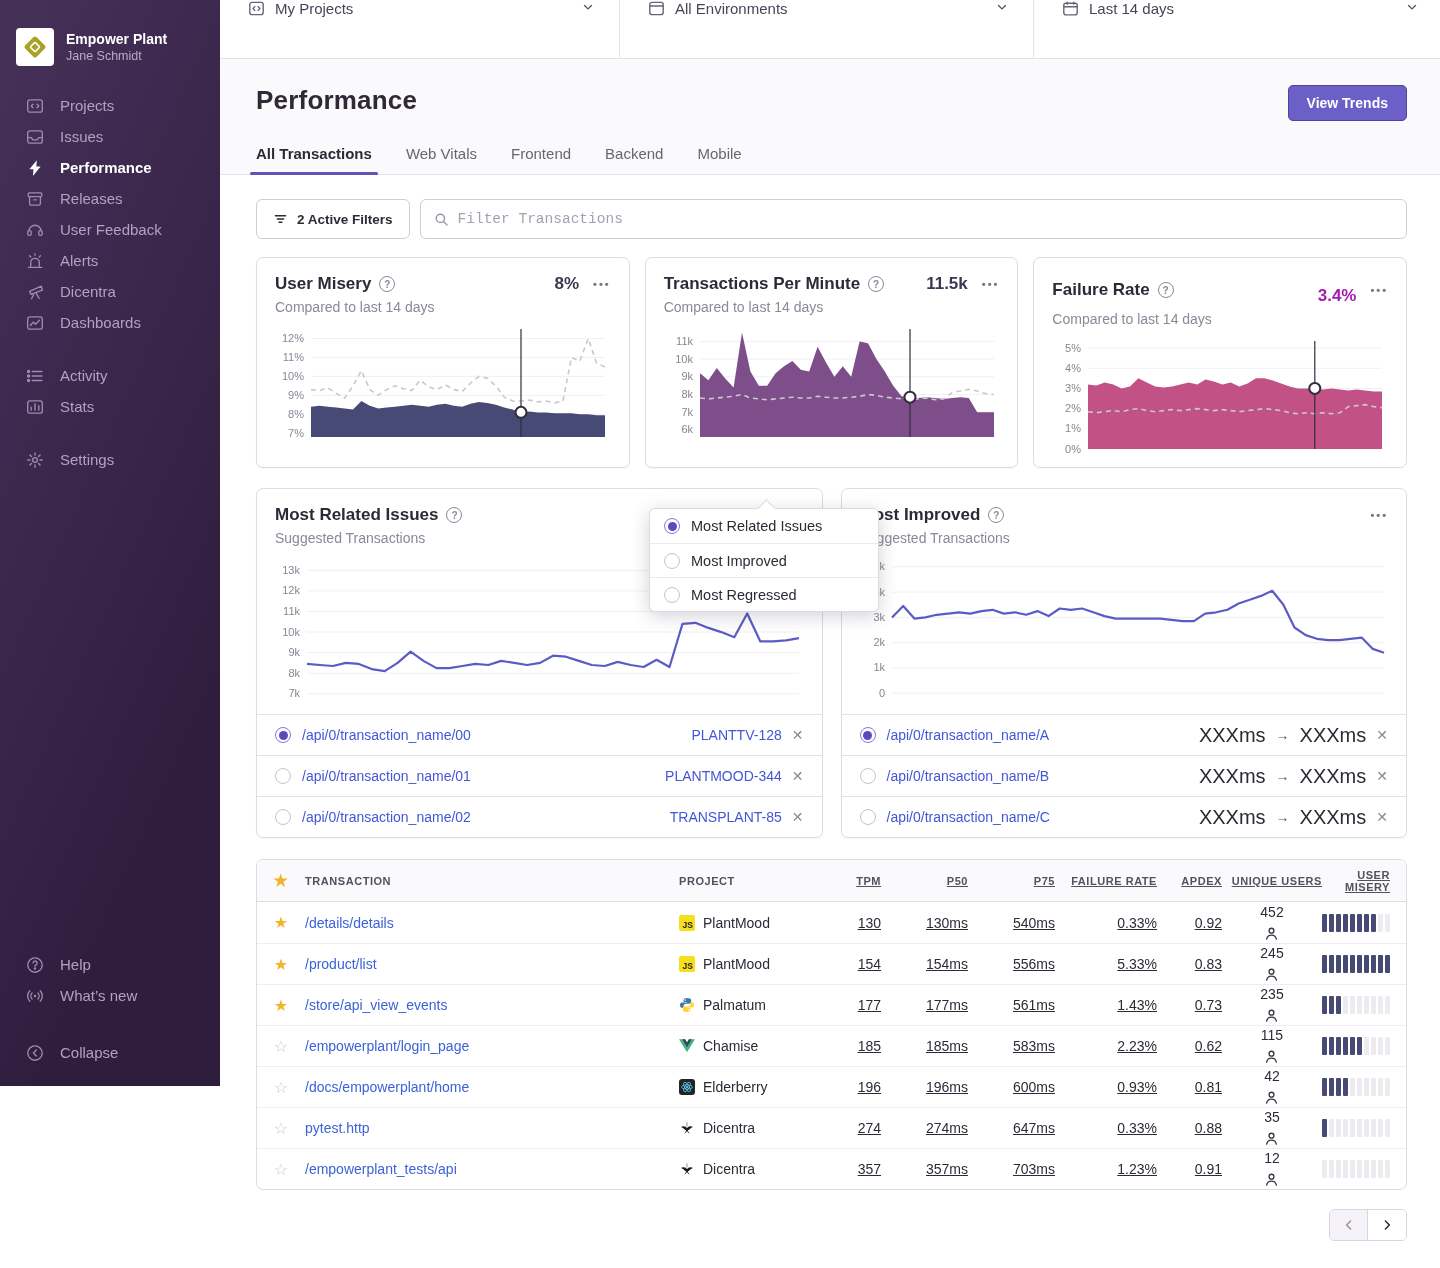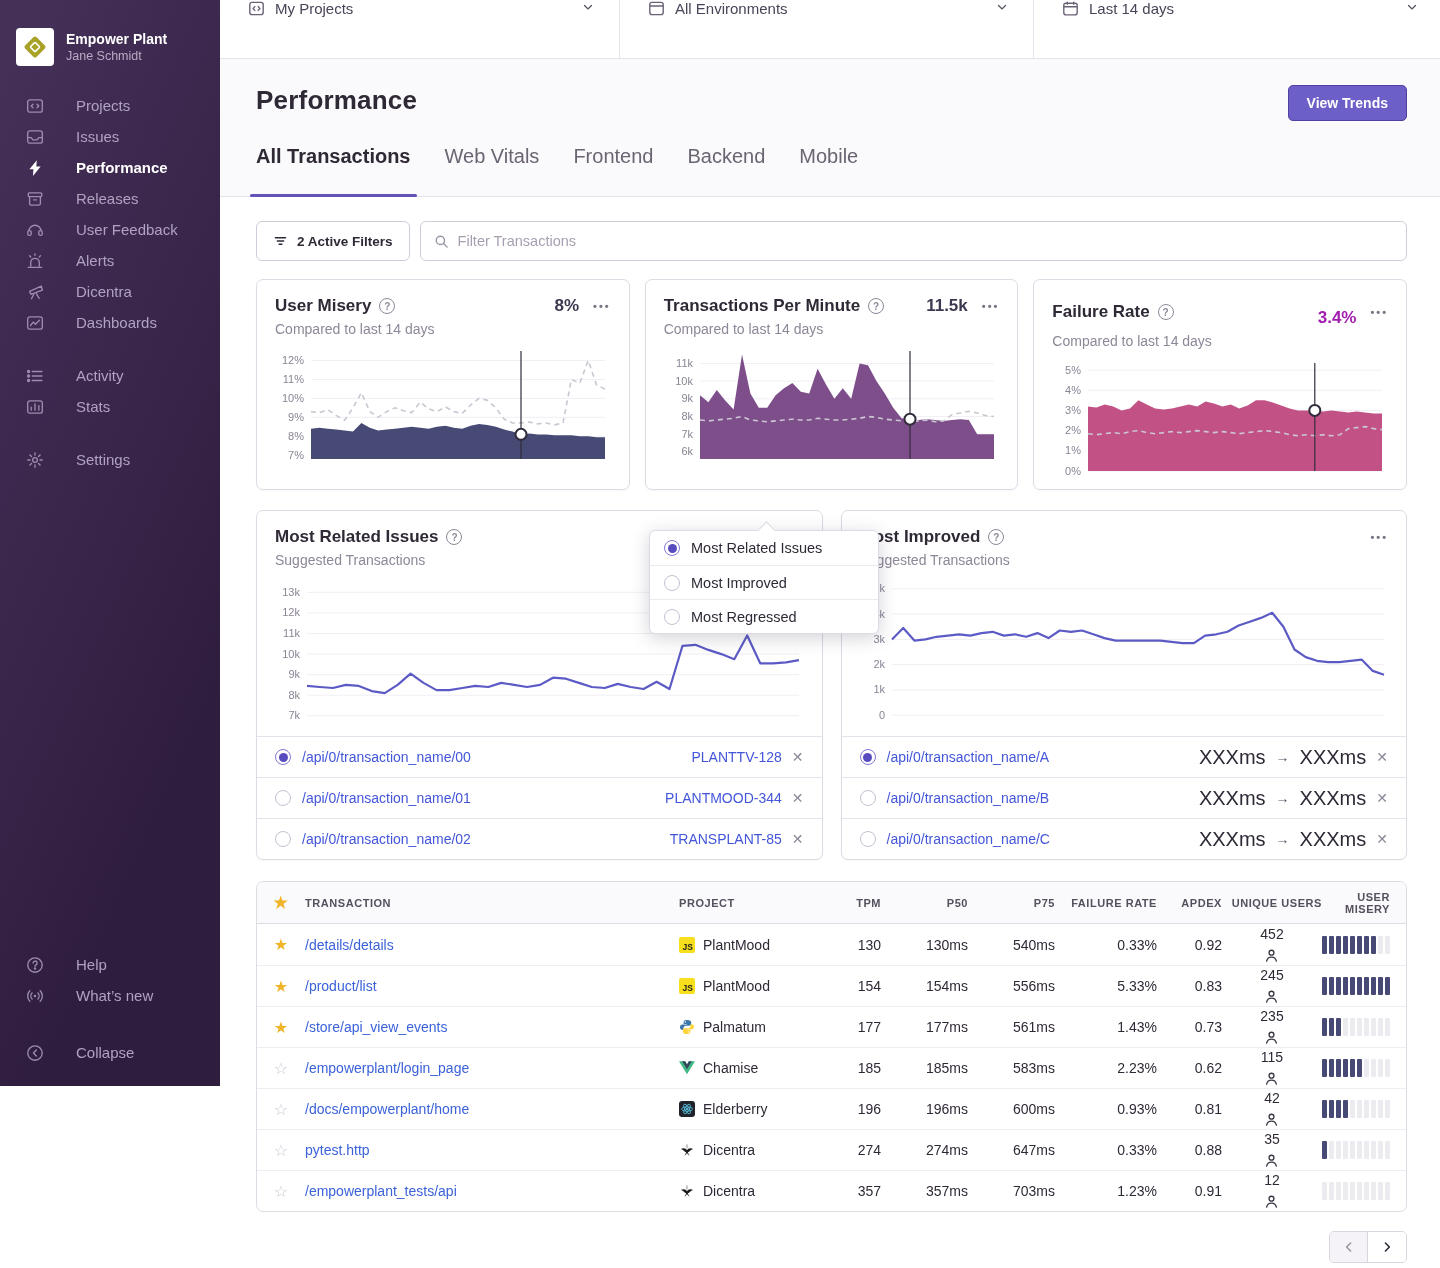--- a/index.html
+++ b/index.html
@@ -9,21 +9,21 @@
 
   
   .sidebar { width:220px; flex:0 0 220px; height:1086px;
     background:linear-gradient(294deg,#2f1d3e 25%,#453058 95%);
     display:flex; flex-direction:column; padding:24px 0 18px; }
   .org { display:flex; align-items:center; gap:12px; padding:4px 16px 14px; cursor:pointer; }
   .logo { width:38px; height:38px; background:#fff; border-radius:4px; display:flex; align-items:center; justify-content:center; }
   .org-name { color:#fff; font-weight:bold; font-size:14px; line-height:18px; }
   .org-user { color:#b9abc6; font-size:12.5px; line-height:16px; }
   .nav { display:flex; flex-direction:column; padding:10px 0 0; }
-  .nav-item { display:flex; align-items:center; gap:32px; padding:6px 16px 6px 26px; color:#b0a2c0; font-size:15px; line-height:19px; cursor:pointer; }
+  .nav-item { display:flex; align-items:center; gap:16px; padding:6px 16px 6px 26px; color:#b0a2c0; font-size:15px; line-height:19px; cursor:pointer; }
   .nav-item .nicon { width:18px; height:18px; display:flex; align-items:center; justify-content:center; color:#9c8cae; }
   .nav-item.active { color:#fff; font-weight:bold; }
   .nav-item.active .nicon { color:#fff; }
   .nav-gap { height:22px; }
   .nav-footer { margin-top:auto; display:flex; flex-direction:column; }
   .collapse-wrap { margin-top:26px; }
 
   
   .main { flex:1; display:flex; flex-direction:column; background:#fff; }
   .topbar { height:59px; flex:0 0 59px; display:flex; align-items:stretch; border-bottom:1px solid #e7e1ec; background:#fff; }
@@ -34,29 +34,29 @@
   .sel-3 { flex:1; }
   .sicon { display:flex; color:#6a6175; }
 
   .content { flex:1; display:flex; flex-direction:column; overflow:hidden; }
   .page-head { background:#faf9fb; border-bottom:1px solid #e7e1ec; padding:26px 36px 0; }
   .title-row { display:flex; align-items:flex-start; justify-content:space-between; }
   h1 { font-size:26px; font-weight:600; color:#2f2936; letter-spacing:.2px; }
   .btn-primary { background:#6c5fc7; border:1px solid #51409f; color:#fff; font-weight:bold; font-size:14px;
     padding:9px 18px; border-radius:5px; cursor:pointer; font-family:inherit; }
   .tabs { display:flex; gap:34px; margin-top:24px; }
-  .tab { font-size:20px; color:#6b6472; padding-bottom:28px; cursor:pointer; position:relative; }
+  .tab { font-size:15px; color:#6b6472; padding-bottom:12px; cursor:pointer; position:relative; }
   .tab.active { color:#2f2936; font-weight:bold; }
   .tab.active::after { content:""; position:absolute; left:-6px; right:-6px; bottom:-1px; height:3px; background:#6254b6; border-radius:2px; }
 
   .filter-row { display:flex; gap:10px; padding:24px 36px 0; }
   .btn-filters { display:flex; align-items:center; gap:9px; background:#fff; border:1px solid #d2ccd9; border-radius:6px;
     padding:0 16px; height:40px; font-size:13.5px; font-weight:bold; color:#2f2936; cursor:pointer; font-family:inherit; }
   .search { flex:1; display:flex; align-items:center; gap:9px; border:1px solid #d2ccd9; border-radius:6px; height:40px; padding:0 13px; background:#fff; }
-  .search input { border:none; outline:none; flex:1; font-size:14.5px; font-family:Liberation Sans, sans-serif; color:#ec4899; }
+  .search input { border:none; outline:none; flex:1; font-size:14.5px; font-family:Liberation Mono, monospace; color:#ec4899; }
   .search input::placeholder { color:#a79fb0; }
   .search .sicon { color:#9a93a3; }
 
   .metrics { display:flex; gap:15px; padding:18px 36px 0; }
   .card { background:#fff; border:1px solid #e0dae5; border-radius:7px; box-shadow:0 1px 2px rgba(70,60,90,.04); }
   .m-card { flex:1; padding:16px 18px 10px; }
   .m-head { display:flex; align-items:center; gap:8px; }
   .m-title { font-size:17px; font-weight:600; color:#2f2936; }
   .m-value { margin-left:auto; font-size:17px; font-weight:600; color:#3d3750; }
   .m-value.pink { color:#a21caf;margin-top:12px; }
@@ -93,21 +93,21 @@
   .pop-item + .pop-item { border-top:1px solid #eceaf0; }
 
   .tablewrap { margin:21px 36px 0; border:1px solid #e0dae5; border-radius:7px; overflow:hidden; background:#fff; }
   .t-head, .t-row { display:grid; grid-template-columns:48px 374px 130px 72px 87px 87px 102px 65px 100px 1fr; align-items:center; }
   .t-head { height:42px; background:#faf9fb; border-bottom:1px solid #e0dae5; font-size:11px; font-weight:bold;
     letter-spacing:.05em; color:#55505e; }
   .t-row { height:41px; font-size:14px; }
   .t-row + .t-row { border-top:1px solid #f0ecf2; }
   .c-star { text-align:center; font-size:16px; cursor:pointer; }
   .star-on { color:#f0b429; } .star-off { color:#cdc7d4; }
-  .c-num, .h-num { text-align:right; }
+  .c-num, .h-num { text-align:right;text-decoration:underline; }
   .c-proj { display:flex; align-items:center; gap:8px; }
   .pf-js { width:16px; height:16px; background:#f7df1e; color:#23241f; font-size:8.5px; font-weight:bold;
     display:flex; align-items:flex-end; justify-content:flex-end; padding:1px 2px; border-radius:2px; }
   .picon { width:16px; height:16px; display:flex; }
   a.tlink { color:#3b62d9; text-decoration:none; cursor:pointer; }
   .c-users { display:flex; align-items:center; justify-content:flex-end; gap:6px;flex-direction:column; }
   .c-mis { display:flex; justify-content:flex-end; padding-right:16px; gap:2px; }
   .mis-bar { width:5px; height:18px; background:#ecebf0; border-radius:1px; }
   .mis-bar.f { background:#474a74; }
 

